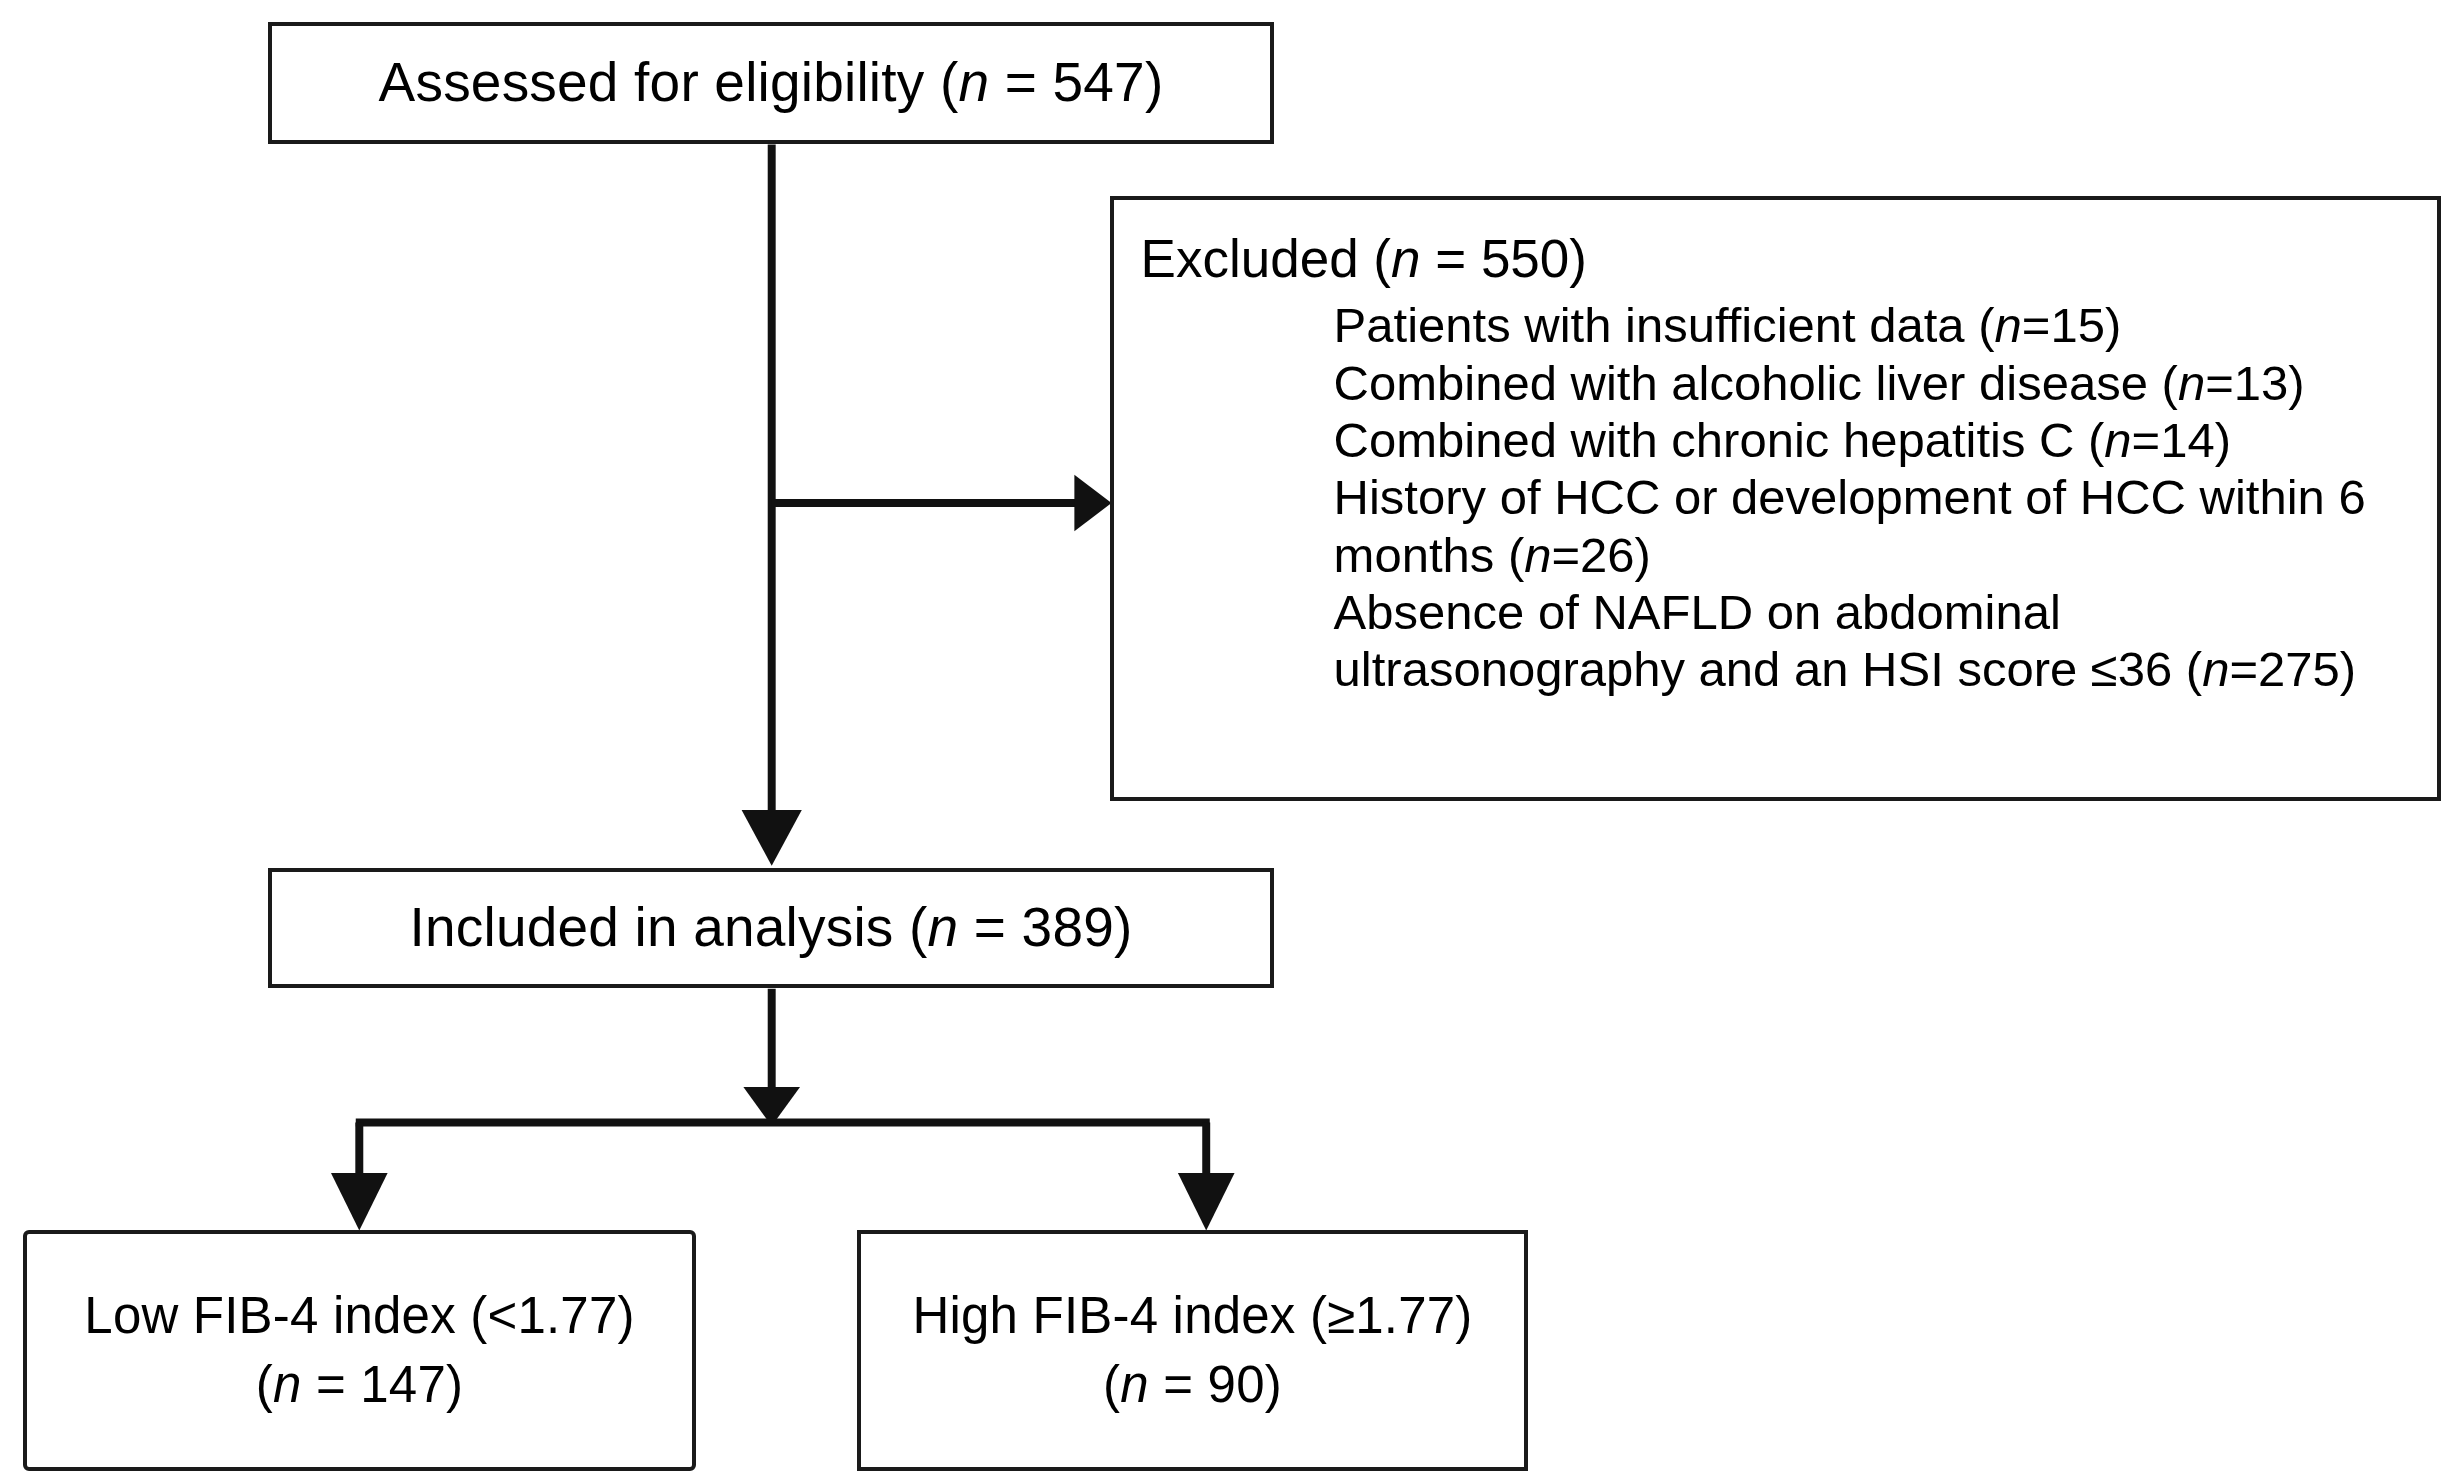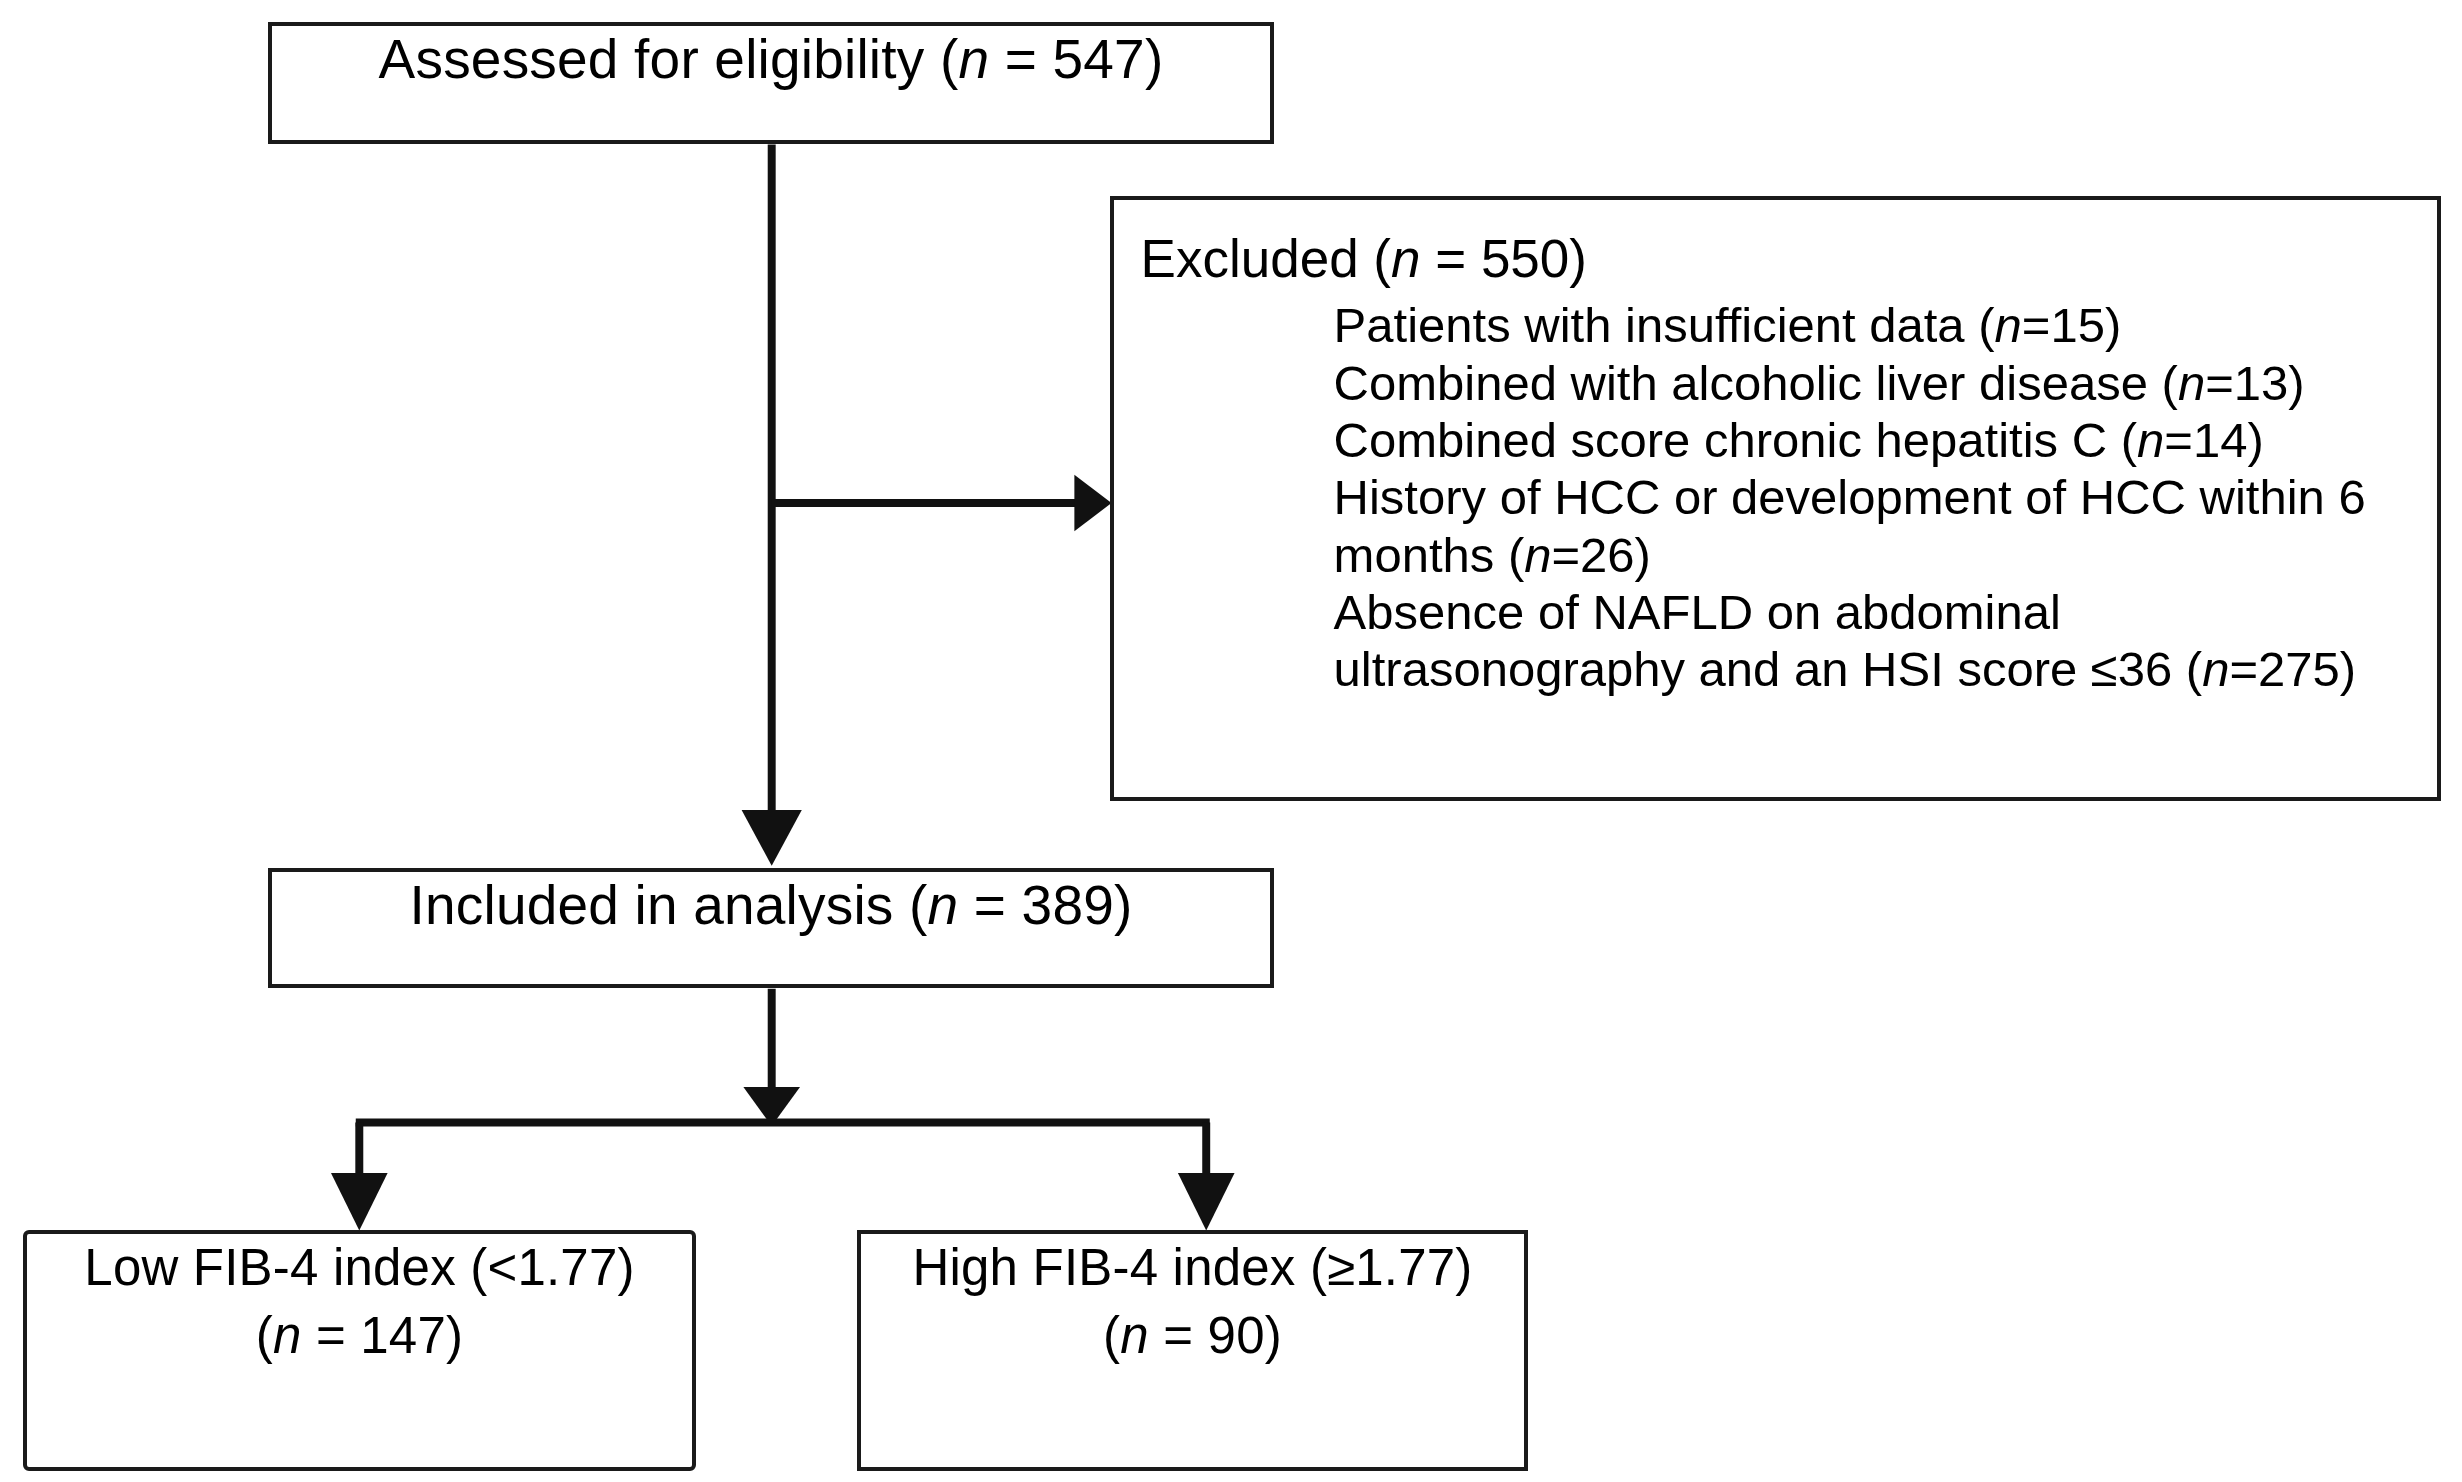--- a/index.html
+++ b/index.html
@@ -19,20 +19,21 @@
     background: #ffffff;
     overflow: hidden;
   }
   .box {
     position: absolute;
     box-sizing: border-box;
     border: 4.4px solid #1a1a1a;
     background: #ffffff;
     display: flex;
     flex-direction: column;
+    justify-content: center;
   }
   .box.center {
     align-items: center;
     text-align: center;
   }
   .box-line {
     font-size: 55px;
     line-height: 1.22;
     white-space: nowrap;
     letter-spacing: 0.2px;
@@ -149,21 +150,21 @@
   </div>
 
   <div class="box" id="box-excluded">
     <div class="hdr"><span>Excluded  (</span><span class="ital">n</span><span> = 550</span><span>)</span></div>
 
     <div class="items">
       <div class="item"><span>Patients with insufficient data (</span><span class="ital">n</span><span>=15)</span></div>
 
       <div class="item"><span>Combined with alcoholic liver disease (</span><span class="ital">n</span><span>=13)</span></div>
 
-      <div class="item"><span>Combined score chronic hepatitis C (</span><span class="ital">n</span><span>=14)</span></div>
+      <div class="item"><span>Combined with chronic hepatitis C (</span><span class="ital">n</span><span>=14)</span></div>
 
       <div class="item"><span>History of HCC or development of HCC within 6 months  (</span><span class="ital">n</span><span>=26)</span></div>
 
       <div class="item"><span> Absence of  NAFLD on abdominal ultrasonography and an HSI score ≤36 (</span><span class="ital">n</span><span>=275)</span></div>
     </div>
   </div>
 
   <div class="box center" id="box-included">
     <div class="box-line"><span>Included in analysis (</span><span class="ital">n</span><span> = 389</span><span>)</span></div>
   </div>

